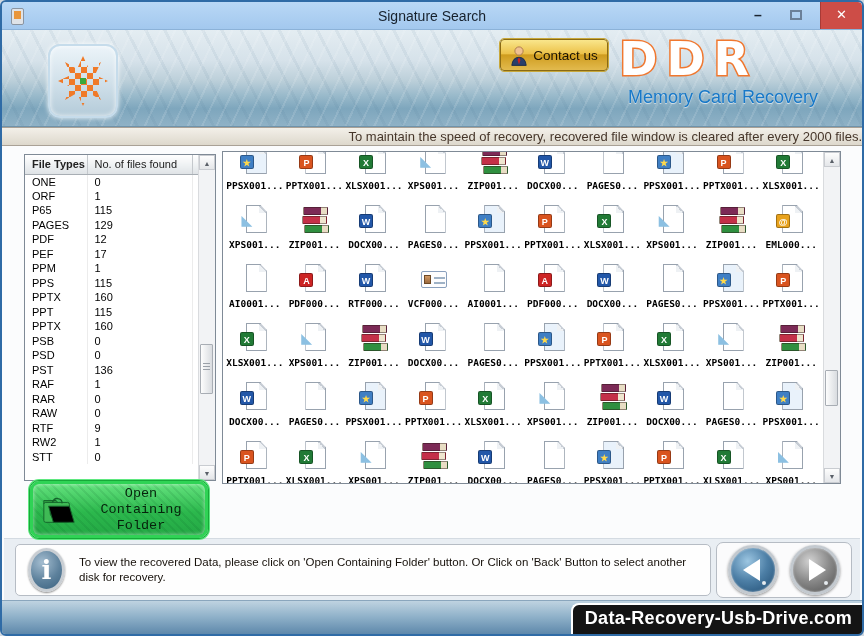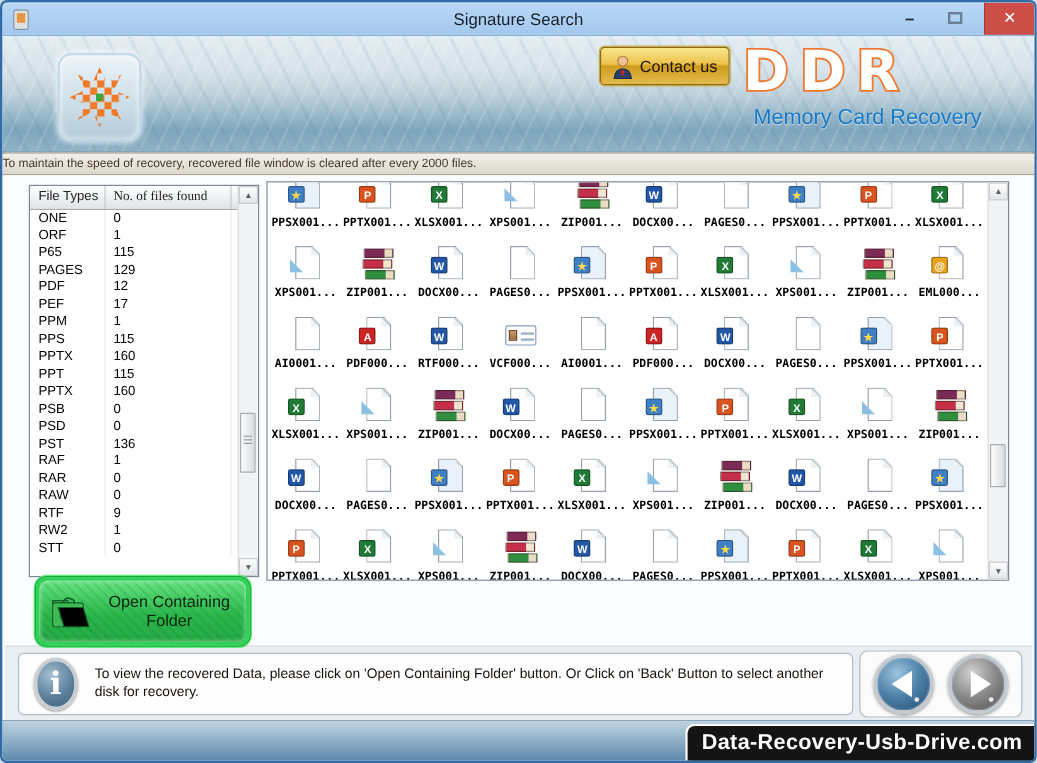--- a/index.html
+++ b/index.html
@@ -42,35 +42,35 @@
               background:linear-gradient(180deg,#f9e68c 0%,#ecc24a 45%,#cf9c1e 50%,#e2ba4e 100%);
               display:flex; align-items:center; justify-content:center; gap:5px;
               font-size:13.5px; color:#1c1302; cursor:pointer; font-family:"Liberation Sans",sans-serif; }
   .ddr { position:absolute; right:104px; top:2px; font-size:46px; font-weight:bold; letter-spacing:9px;
          color:#fff; -webkit-text-stroke:3px #f07830; paint-order:stroke fill;
          text-shadow:0 0 1px #f07830; font-family:"DejaVu Sans",sans-serif; }
   .product { position:absolute; right:44px; top:57px; font-size:18px; font-weight:normal; color:#1778c8;
              text-shadow:0 1px 1px rgba(255,255,255,.7); }
 
   
-  .notice { position:absolute; left:0; top:125px; right:0; height:19px; line-height:18px; text-align:left;
-            font-size:10px; color:#46362a;
+  .notice { position:absolute; left:0; top:125px; right:0; height:19px; line-height:18px; text-align:right;
+            font-size:13px; color:#46362a;
             background:linear-gradient(180deg,#f3f0e9,#ddd8cc); border-top:1px solid #a9a196; border-bottom:1px solid #a9a196; }
 
   
   .main { position:absolute; left:0; top:144px; right:0; height:454px; background:#fbfcfd; }
   .band { position:absolute; left:2px; right:2px; top:392px; bottom:0; background:#e9eef3; border-top:1px solid #d4dbe2; }
 
   
   .table-wrap { position:absolute; left:22px; top:8px; width:192px; height:327px; background:#fff;
                 border:1px solid #7f8a96; overflow:hidden; }
   .table-wrap table { border-collapse:collapse; table-layout:fixed; width:175px; }
   .table-wrap th { height:19px; font-size:11px; font-weight:normal; color:#222; text-align:left; padding:0 0 0 7px;
                 background:linear-gradient(180deg,#ffffff,#eceff1 60%,#dfe3e6); border-right:1px solid #c4c8cc; border-bottom:1px solid #a8aeb4; }
-  th.col-type { width:62px; } th.col-count { width:105px;font-family:Liberation Serif, serif; } th.col-fill,td.col-fill { width:8px; border-right:none; }
+  th.col-type { width:62px;font-weight:bold; } th.col-count { width:105px; } th.col-fill,td.col-fill { width:8px; border-right:none; }
   .table-wrap td { height:14.5px; font-size:11px; color:#000; padding:0 0 0 7px; white-space:nowrap; overflow:hidden; }
   td.col-type { border-right:1px solid #ececec; }
   td.col-count { border-right:1px solid #ececec; }
   
   .vscroll { position:absolute; top:0; right:0; bottom:0; width:17px; background:#f2f3f5; border-left:1px solid #d9dbde; }
   .sb-btn { height:15px; font-size:7px; color:#5a6068; text-align:center; line-height:15px;
             background:linear-gradient(180deg,#fdfdfd,#e4e6e9); border:1px solid #c9ccd1; }
   .sb-btn.down { position:absolute; bottom:0; left:0; right:0; }
   .sb-btn.up { position:absolute; top:0; left:0; right:0; }
   .sb-thumb { position:absolute; left:1px; width:13px; background:linear-gradient(90deg,#fdfdfd,#d9dce0);
@@ -107,21 +107,21 @@
   .vcard .ln.l1 { top:5px; } .vcard .ln.l2 { top:10px; }
 
   
   .open-btn { position:absolute; left:28px; top:335px; width:178px; height:57px; border-radius:9px;
               border:3px solid #2fd355; outline:1px solid #18a83a;
               background:
                 repeating-linear-gradient(45deg, rgba(0,80,30,.10) 0 2px, rgba(0,0,0,0) 2px 6px),
                 linear-gradient(180deg,#64e27e 0%,#2cb84d 55%,#23a844 100%);
               box-shadow:0 0 0 2px #5fe880, inset 0 0 4px rgba(255,255,255,.6);
               display:flex; align-items:center; gap:8px; padding:0 8px; cursor:pointer; }
-  .open-label { flex:1; text-align:center; font-size:13.5px; color:#06230c; line-height:16px; font-family:Liberation Sans, sans-serif; }
+  .open-label { flex:1; text-align:center; font-size:13.5px; color:#06230c; line-height:16px; font-family:Liberation Mono, monospace; }
 
   
   .info-box { position:absolute; left:13px; top:398px; width:696px; height:52px; background:#fefefe;
               border:1px solid #b6bcc4; border-radius:5px; display:flex; align-items:center; gap:14px; padding:0 12px; }
   .info-icon { width:37px; height:44px; border-radius:50%; flex:0 0 auto;
                background:radial-gradient(circle at 36% 30%, #a4bdd0 0%, #5d819c 55%, #3a617f 100%);
                border:3px solid #c9ced3; box-shadow:0 1px 2px rgba(0,0,0,.45);
                color:#fff; font-family:"DejaVu Serif",serif; font-weight:bold; font-size:26px;
                display:flex; align-items:center; justify-content:center; }
   .info-text { font-size:11.5px; color:#16100a; line-height:15px; padding-right:6px; }

